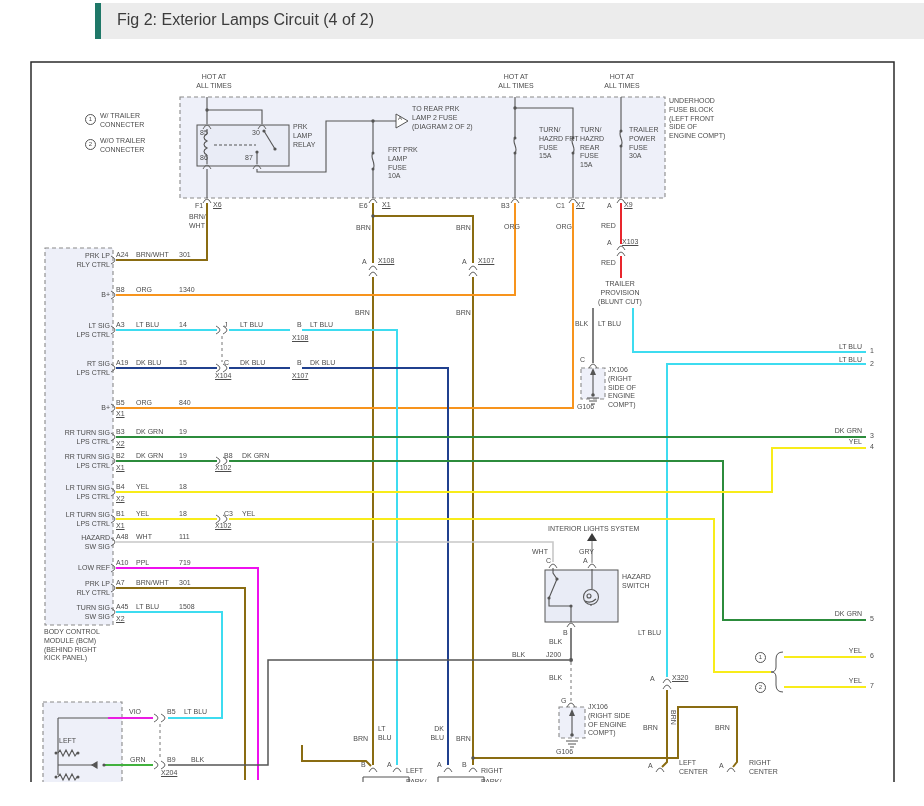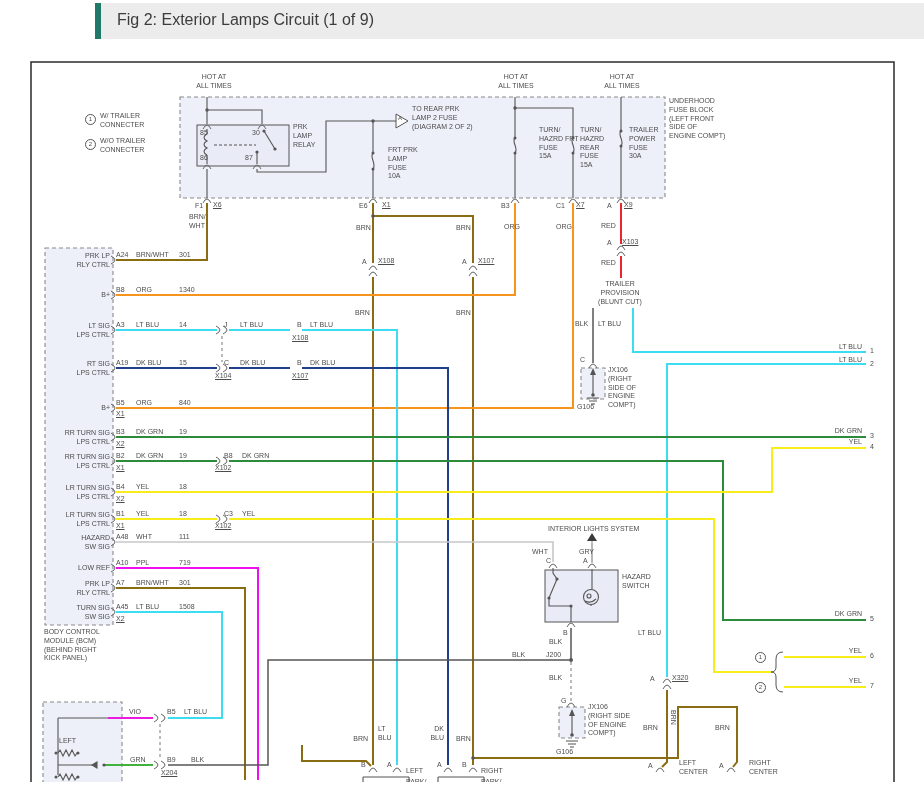--- a/index.html
+++ b/index.html
@@ -18,21 +18,21 @@
   .circ{position:absolute;width:9px;height:9px;border:1px solid #555;border-radius:50%;
         font-family:"Liberation Sans",sans-serif;font-size:6px;line-height:9px;text-align:center;color:#4c4c4c;}
   #mask{position:absolute;left:0;top:782px;width:924px;height:24px;background:#fff;}
 </style>
 </head>
 <body>
 
 <div id="canvas">
   <div id="hdrband"></div>
   <div id="hdrbar"></div>
-  <div id="title">Fig 2: Exterior Lamps Circuit (1 of 9)</div>
+  <div id="title">Fig 2: Exterior Lamps Circuit (4 of 2)</div>
 
   <svg width="924" height="806" viewBox="0 0 924 806">
     <defs>
       <path id="aU" d="M-4,3Q0,-5 4,3" fill="none" stroke="#666" stroke-width="1"></path>
       <path id="aR" d="M-3,-4Q5,0 -3,4" fill="none" stroke="#666" stroke-width="1"></path>
     </defs>
 
     <g fill="#eef0f9" stroke="#8a8a8a" stroke-width="1.1" stroke-dasharray="4,3">
       <rect x="180" y="97" width="485" height="101"></rect>
       <rect x="45" y="248" width="68" height="377"></rect>

